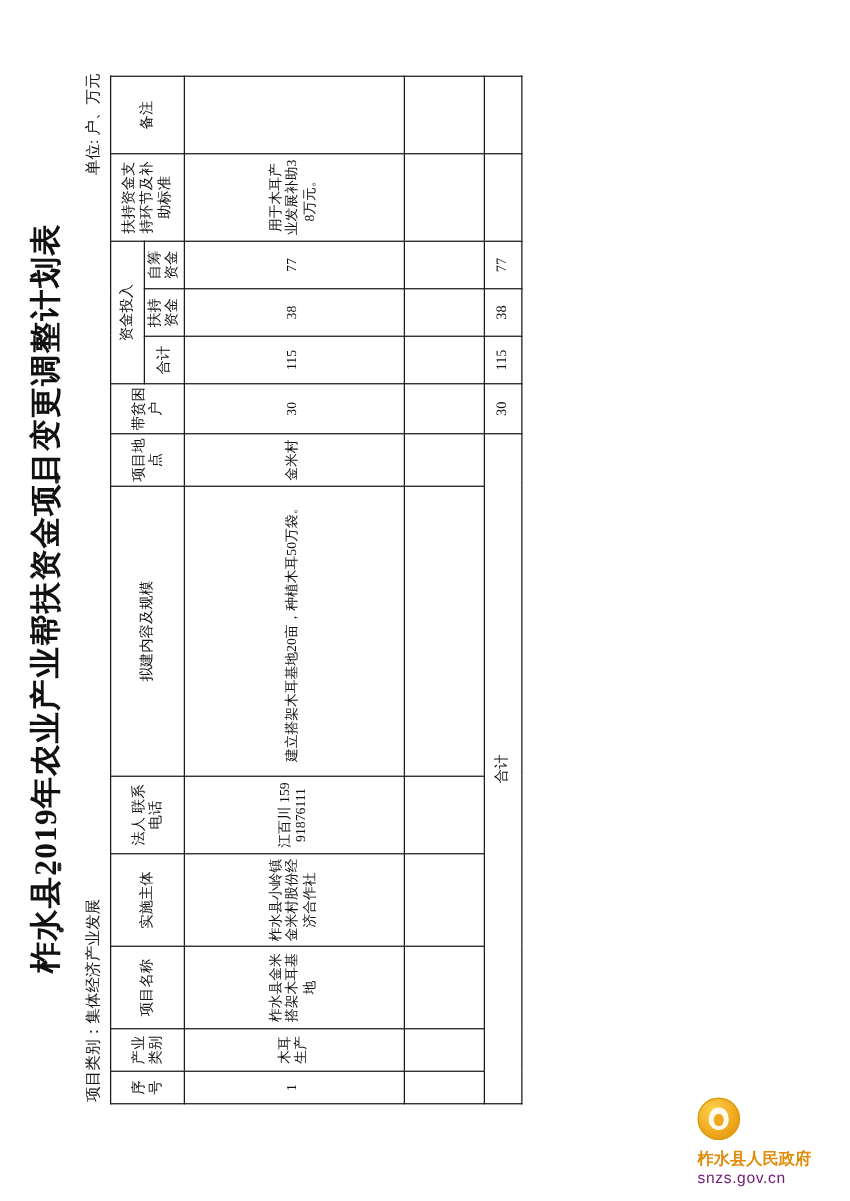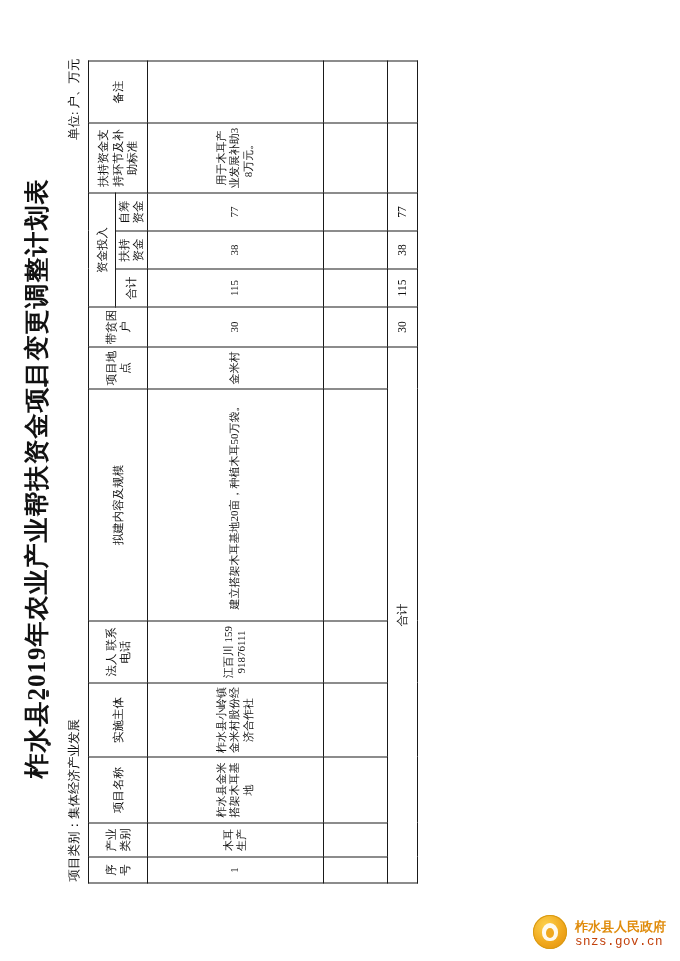--- a/index.html
+++ b/index.html
@@ -94,25 +94,26 @@
   
   .speck {
     position: absolute;
     background: #2a2a2a;
     border-radius: 50%;
   }
 
   
   #footer {
     position: absolute;
-    right: 14px;
+    right: 31px;
     bottom: 12px;
     display: flex;
-    align-items: flex-end;
+    align-items: flex-start;
     gap: 8px;
+    flex-direction: column;
   }
   .logo-badge {
     width: 34px;
     height: 34px;
     border-radius: 50%;
     background: radial-gradient(circle at 38% 32%, #fdd24d 0%, #f0a81e 55%, #e08c0c 100%);
     position: relative;
     box-shadow: 0 0 0 1px #d89a12 inset;
   }
   .logo-badge::before {
@@ -136,22 +137,22 @@
     line-height: 1.15;
   }
   .footer-cn {
     font-size: 13px;
     color: #e08c0c;
     font-family: "Liberation Serif", serif;
     font-weight: bold;
   }
   .footer-url {
     font-size: 12.5px;
-    color: #c2410c;
-    font-family: Liberation Mono, monospace;
+    color: #701a75;
+    font-family: Liberation Sans, sans-serif;
     letter-spacing: .5px;
   }
 </style>
 </head>
 <body>
 
 <div id="page">
 
   <div class="speck" style="left:44px;top:378px;width:3px;height:9px;border-radius:2px;"></div>
   <div class="speck" style="left:46px;top:690px;width:3px;height:7px;border-radius:2px;"></div>

